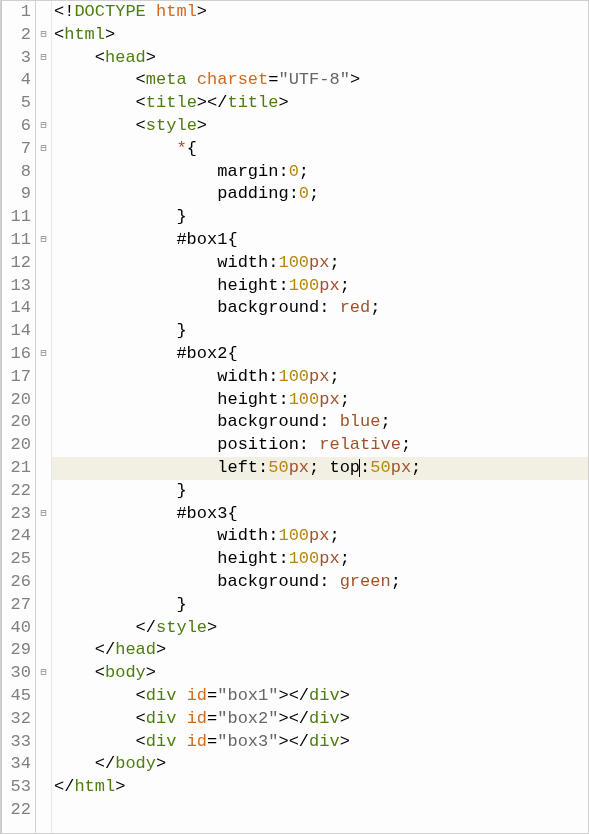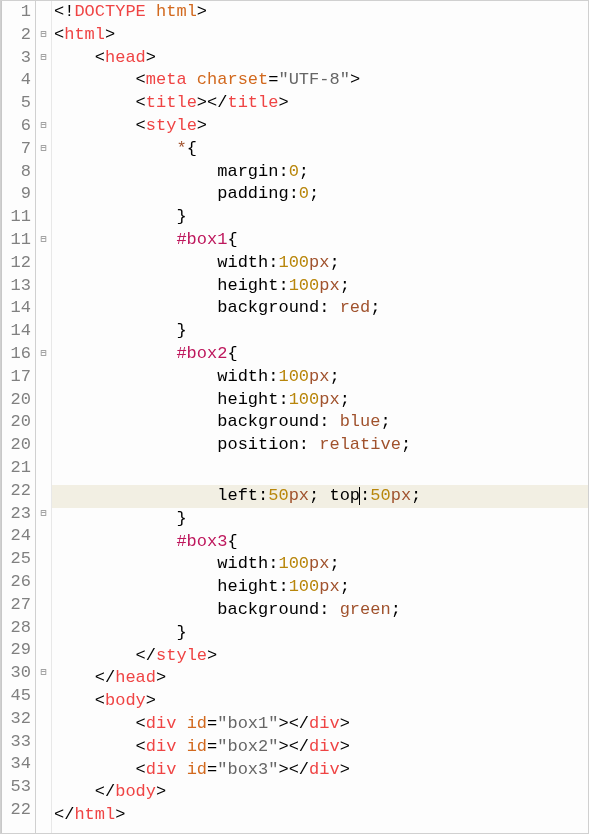--- a/index.html
+++ b/index.html
@@ -58,28 +58,27 @@
     position: relative;
   }
   .code .row {
     height: 22.8px;
     line-height: 22.8px;
     padding-left: 2px;
     position: relative;
   }
   .highlight {
     background: #f2efe3;
-    margin-top: 28px;
   } 
   .attr-name { color: #d2691e; }
   .sel { color: #a0522d; }
   .kw { color: #b8860b; }
   .punct { color: #000; }
-  .id-sel { color: #be185d; }
-  .html-blue { color: #ef4444; }
+  .id-sel { color: #000000; }
+  .html-blue { color: #4d7c0f; }
   .gray { color: #666; }
   .cursor {
     display:inline-block;
     width:1px;
     height:18px;
     background:#000;
     vertical-align:text-bottom;
     margin-left:-1px;
   }
 </style>
@@ -109,21 +108,21 @@
       <div class="ln">20</div>
       <div class="ln">20</div>
       <div class="ln">20</div>
       <div class="ln">21</div>
       <div class="ln">22</div>
       <div class="ln">23</div>
       <div class="ln">24</div>
       <div class="ln">25</div>
       <div class="ln">26</div>
       <div class="ln">27</div>
-      <div class="ln">28</div>
+      <div class="ln">40</div>
       <div class="ln">29</div>
       <div class="ln">30</div>
       <div class="ln">45</div>
       <div class="ln">32</div>
       <div class="ln">33</div>
       <div class="ln">34</div>
       <div class="ln">53</div>
       <div class="ln">22</div>
     </div>
   <div class="fold-col" id="foldcol">

